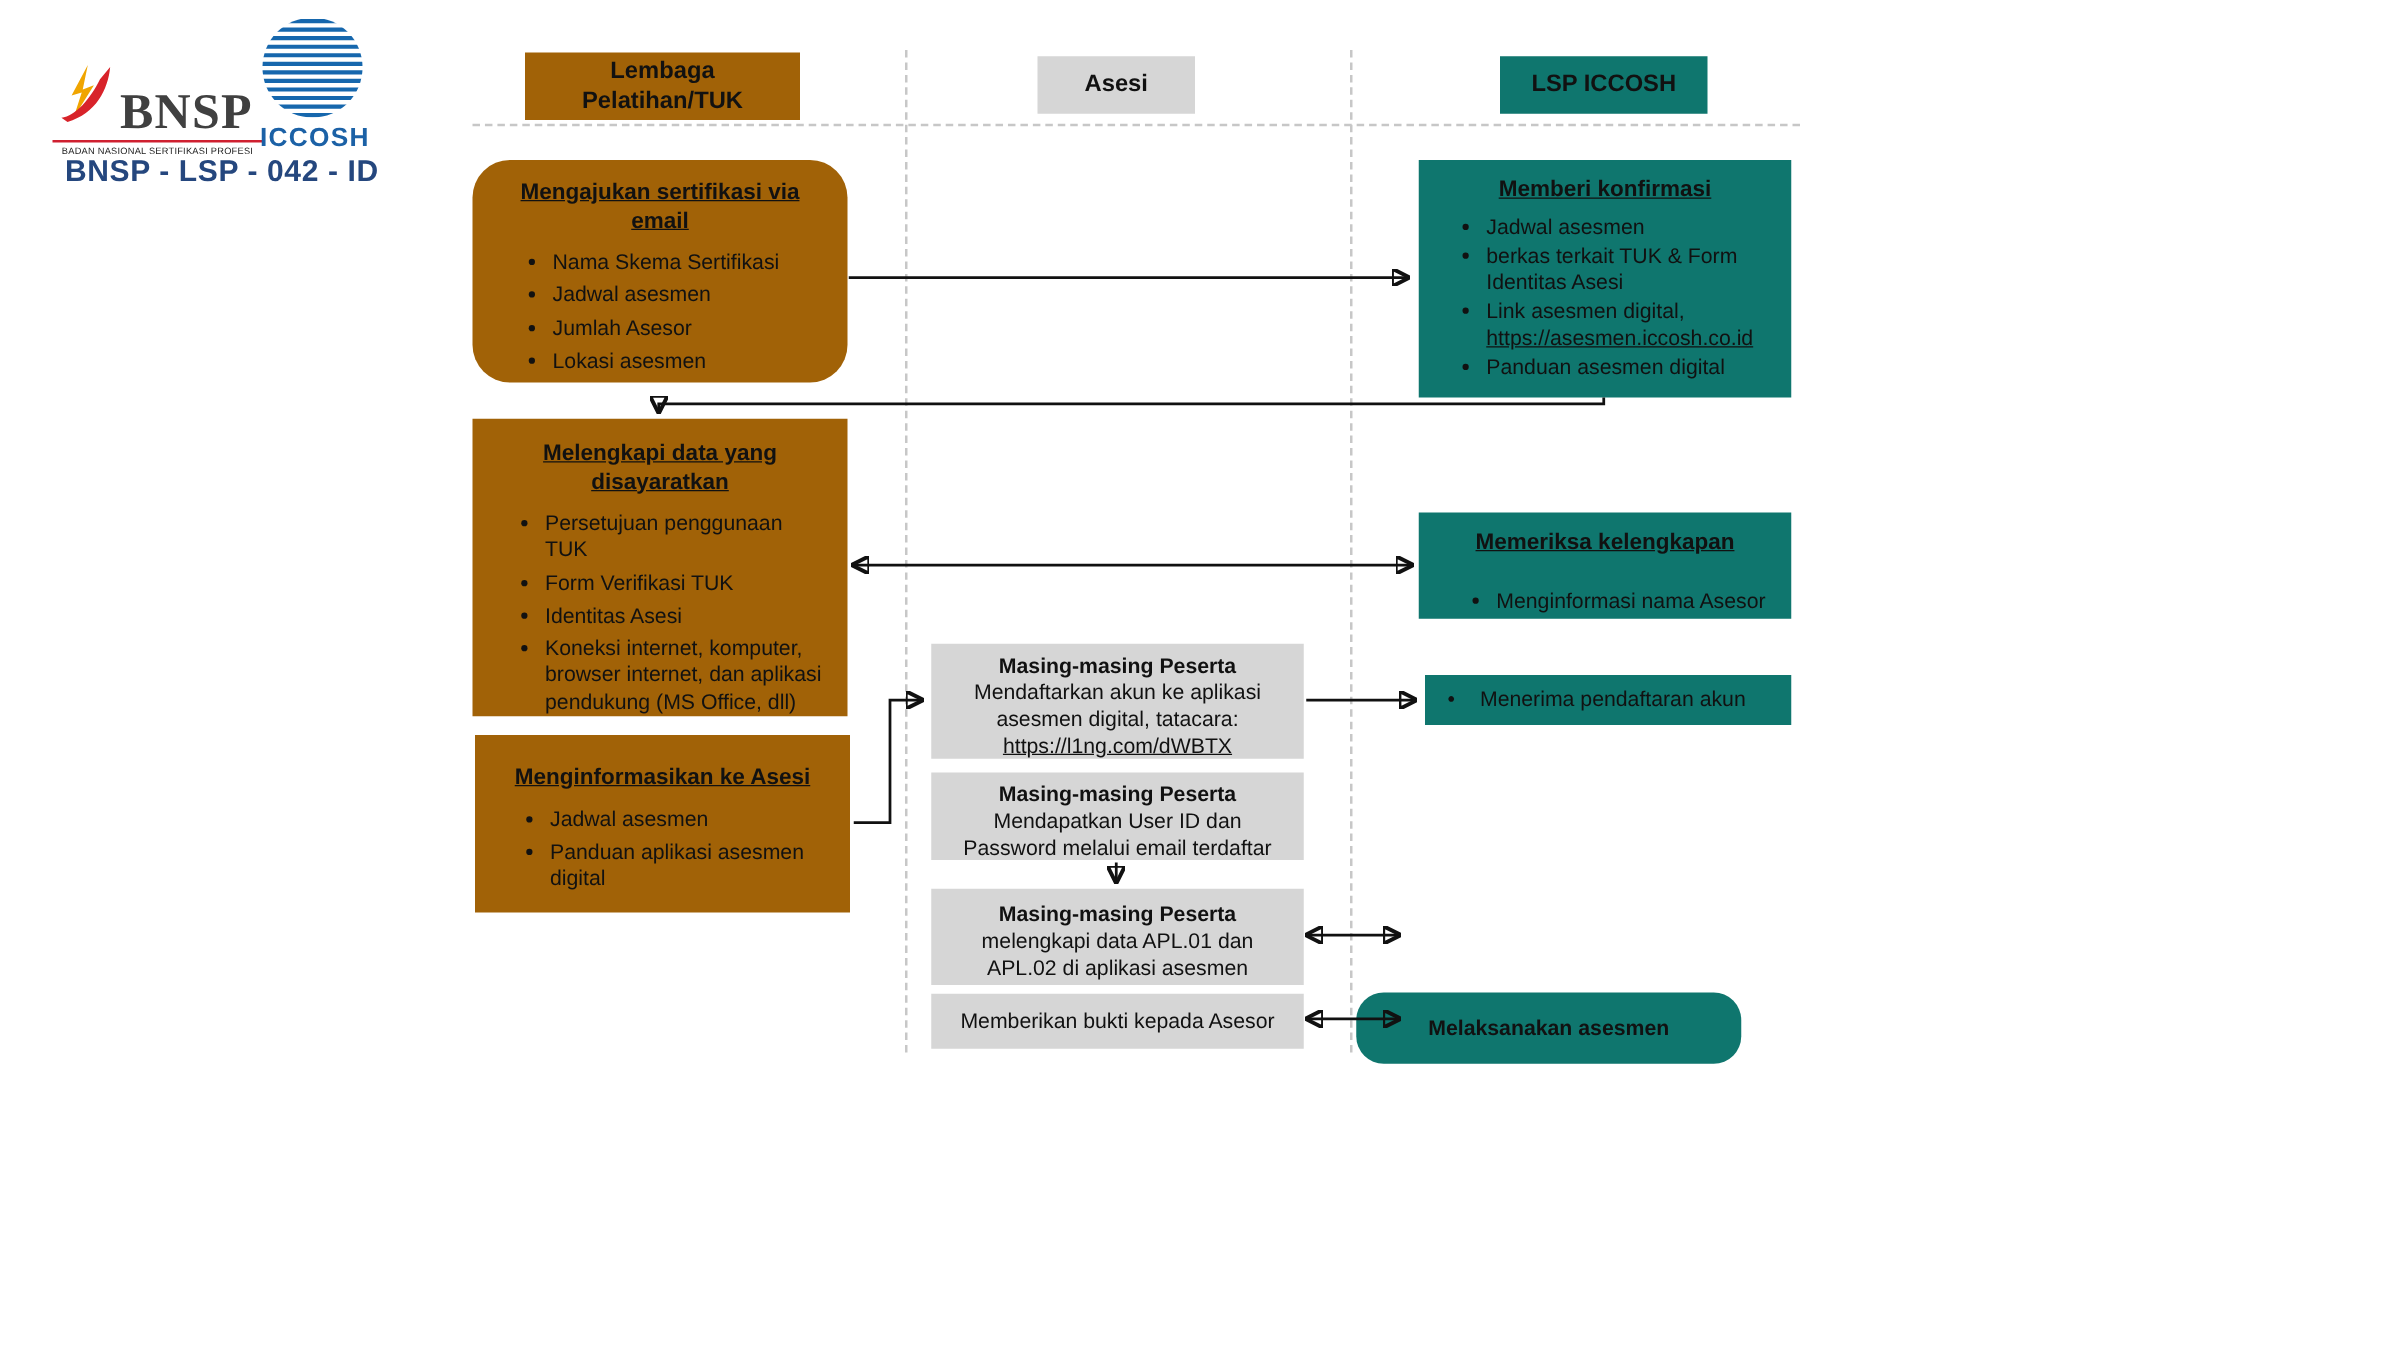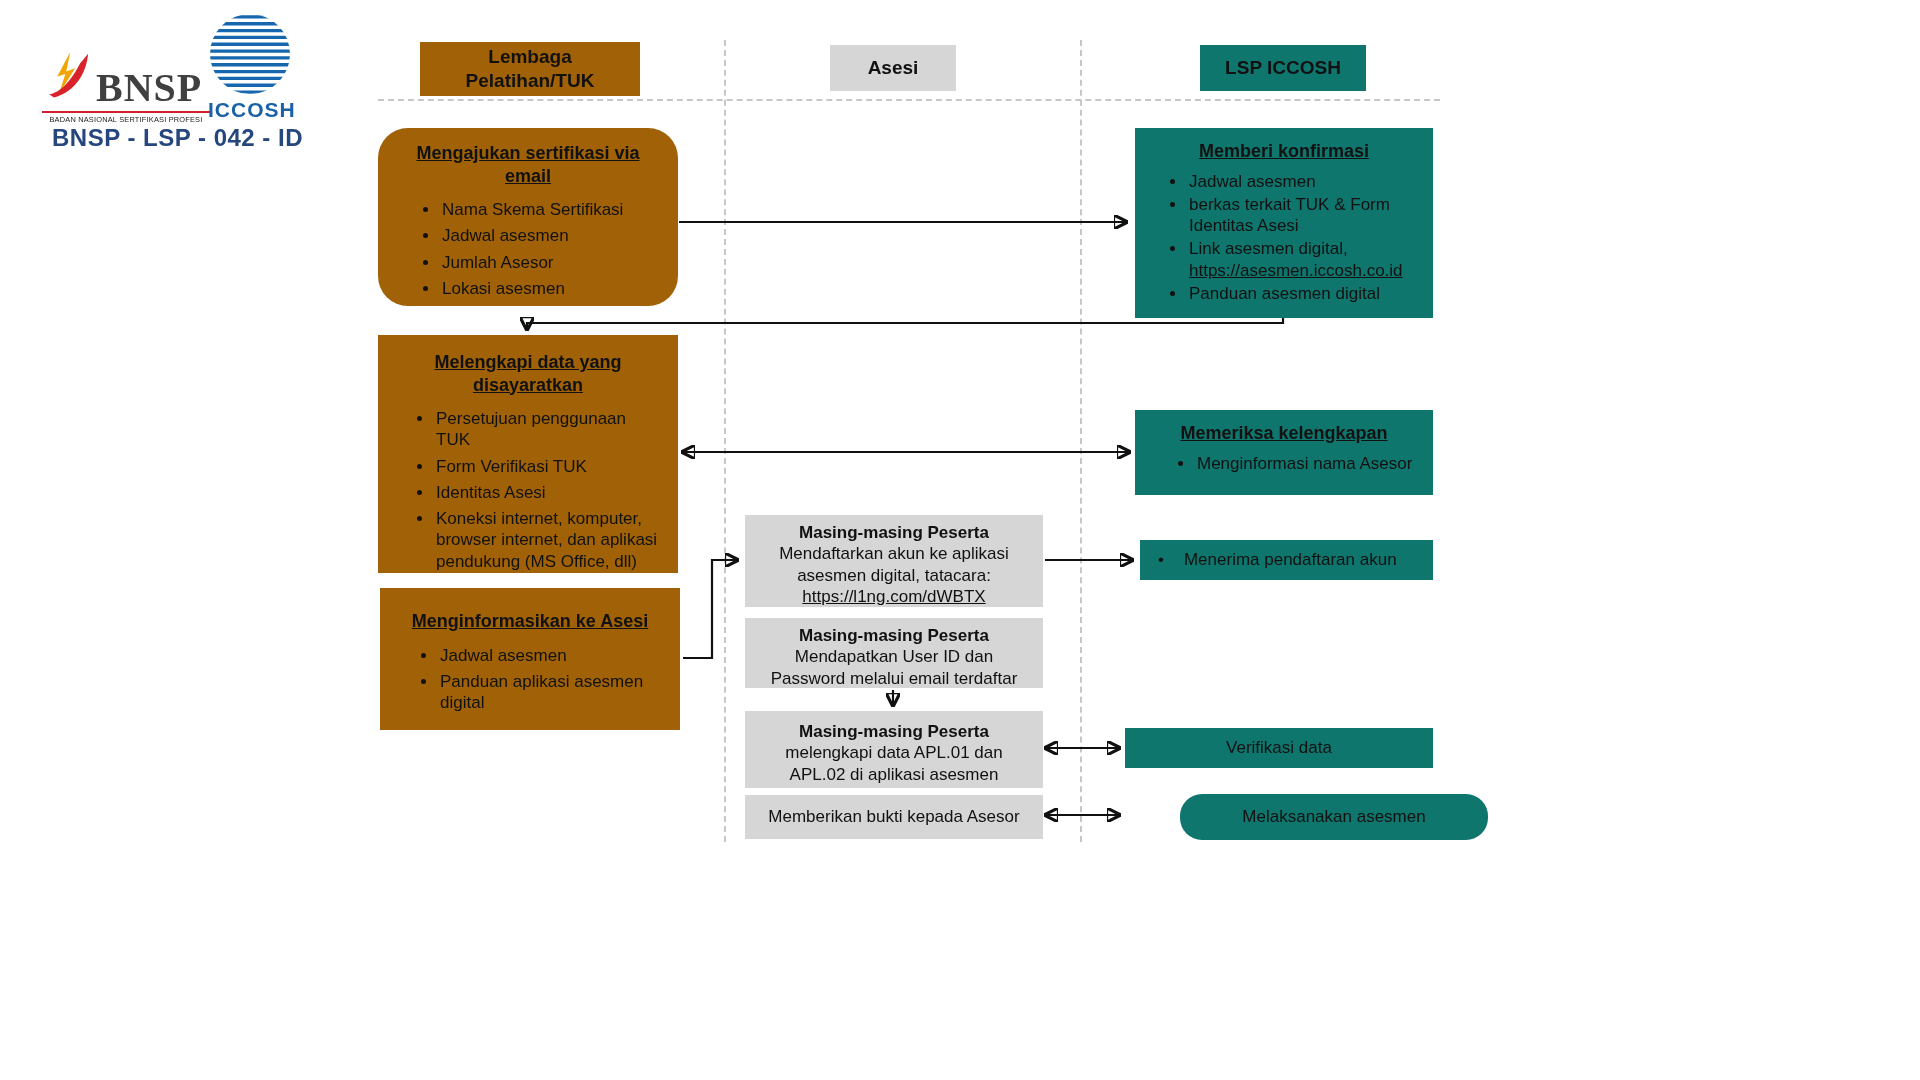--- a/index.html
+++ b/index.html
@@ -168,36 +168,33 @@
       <li>berkas terkait TUK &amp; Form Identitas Asesi</li>
       <li>
         <span>Link asesmen digital,</span><br>
         <span class="link">https://asesmen.iccosh.co.id</span>
       </li>
       <li>Panduan asesmen digital</li>
     </ul>
   </div>
 
   <div class="box bg-teal" style="left:1135px; top:410px; width:298px; height:85px; padding:12px 12px 8px;">
-    <div class="box-title" style="margin-bottom:8px;">Memeriksa kelengkapan</div>
+    <div class="box-title" style="margin-bottom:25px;">Memeriksa kelengkapan</div>
     <ul style="padding-left:48px;">
       <li>Menginformasi nama Asesor</li>
     </ul>
   </div>
 
   <div class="box bg-teal" style="left:1140px; top:540px; width:293px; height:40px; display:flex; align-items:center; padding-left:18px; gap:20px;">
     <span>•</span>
     <span>Menerima pendaftaran akun</span>
   </div>
 
-  <div class="box bg-teal center-box" style="left:1125px; top:728px; width:308px; height:40px;">
-    <span>Verifikasi data</span>
-  </div>
-
-  <div class="box bg-teal center-box pill" style="left:1180px; top:794px; width:308px; height:46px;">
+
+  <div class="box bg-teal center-box pill" style="left:1085px; top:794px; width:308px; height:57px;font-weight:bold;">
     <span>Melaksanakan asesmen</span>
   </div>
 
   <svg class="arrows" width="1920" height="1080">
     <defs>
       <marker id="ah" viewBox="0 0 10 10" refX="8" refY="5" markerWidth="6.5" markerHeight="6.5" orient="auto-start-reverse">
         <path d="M0,0 L10,5 L0,10 z" fill="#111" stroke="none"></path>
       </marker>
     </defs>
     <path d="M679 222 H1125" marker-end="url(#ah)"></path>

